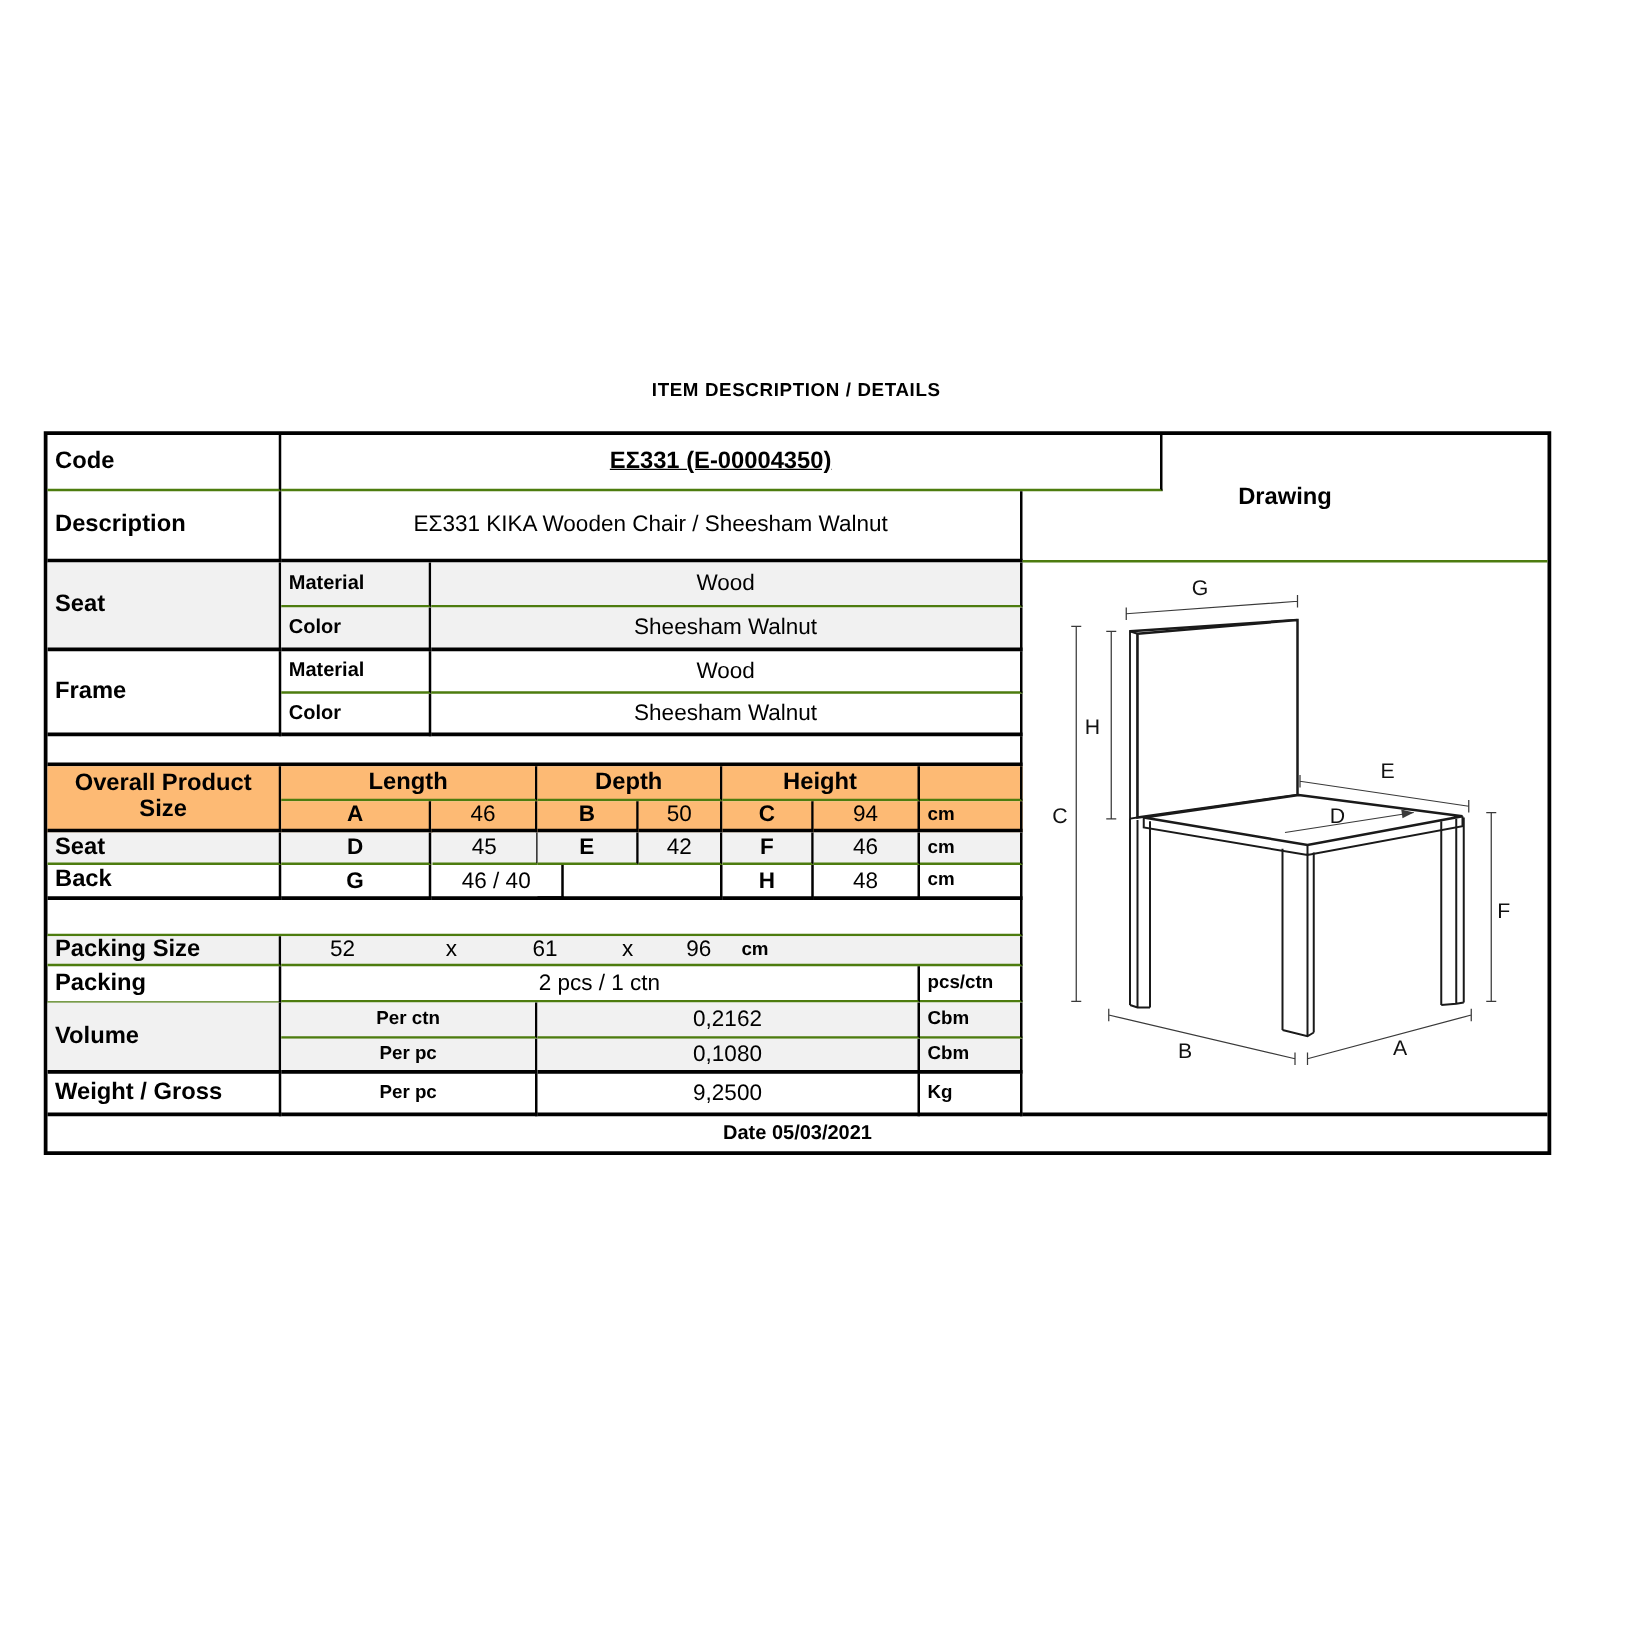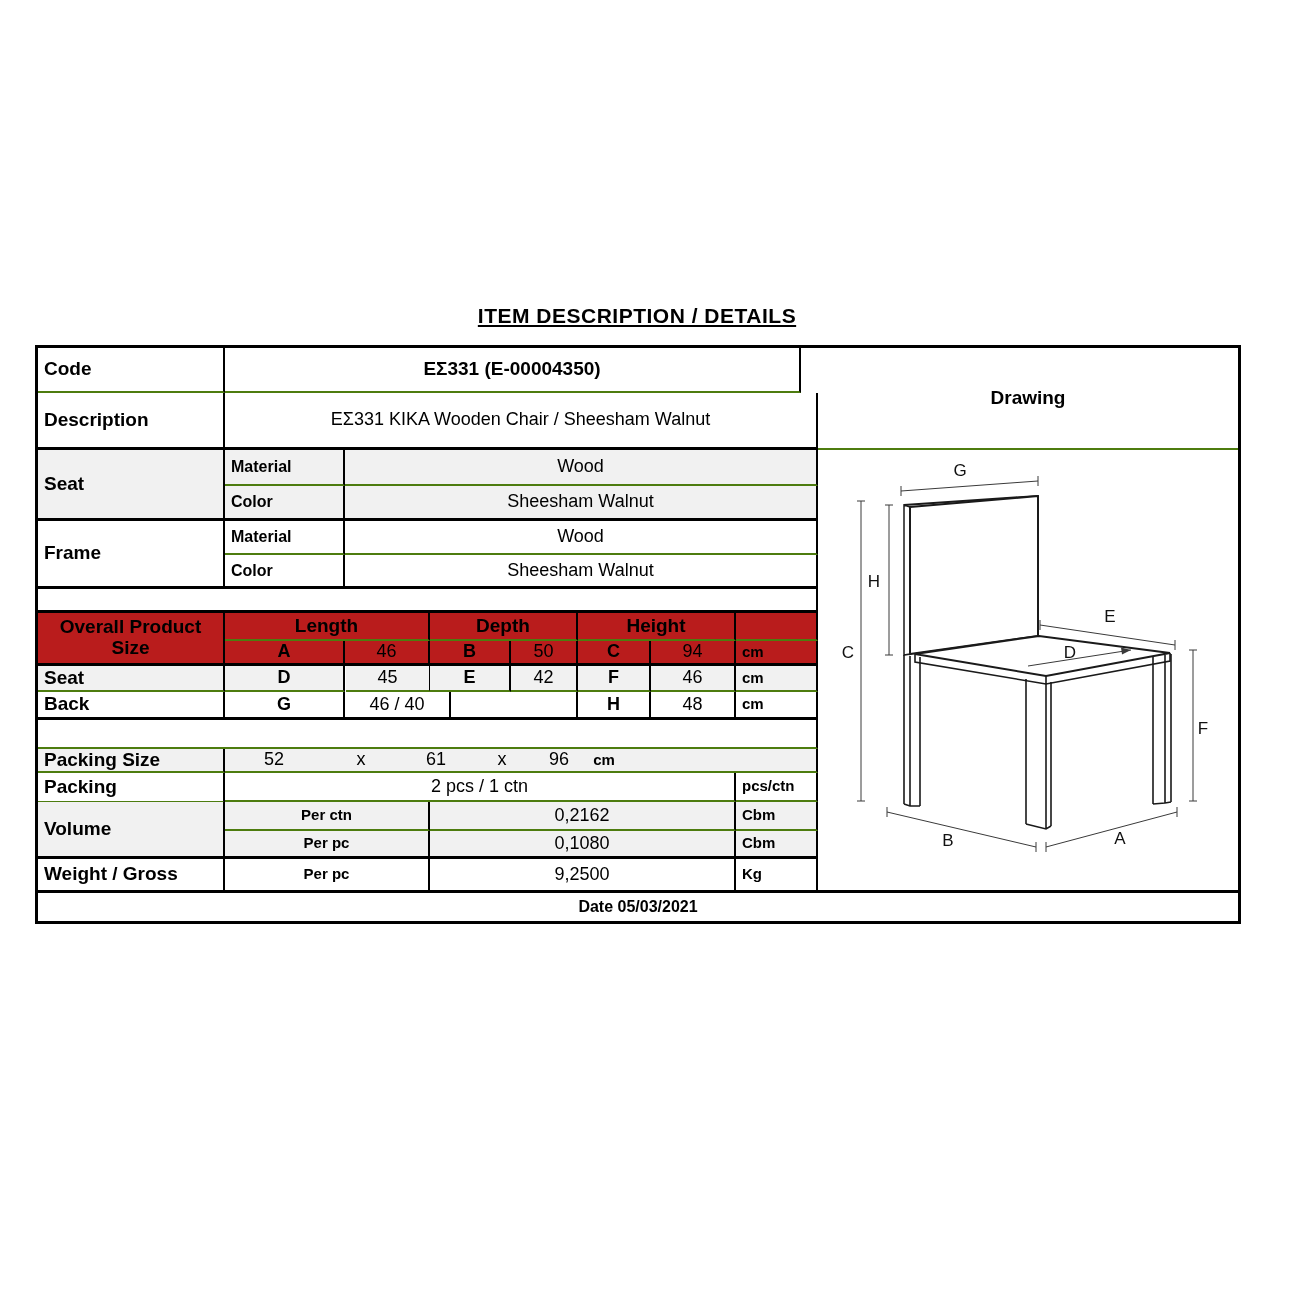--- a/index.html
+++ b/index.html
@@ -1,49 +1,49 @@
 <!DOCTYPE html>
 <html><head>
 <meta charset="utf-8">
 <style>
   html,body{margin:0;padding:0;}
   .page{position:relative;width:1300px;height:1300px;background:#ffffff;
         font-family:"Liberation Sans",sans-serif;color:#000;overflow:hidden;}
   .title{position:absolute;left:35px;top:304px;width:1204px;text-align:center;
-         font-size:21px;font-weight:bold;letter-spacing:.5px;text-decoration:underline;}
+         font-size:15px;font-weight:bold;letter-spacing:.5px;}
   .sheet{position:absolute;left:35px;top:345px;width:1206px;height:579px;
          border:3px solid #000;box-sizing:border-box;background:#fff;}
   .c{position:absolute;box-sizing:border-box;display:flex;align-items:center;
      font-size:18px;line-height:1.1;}
   .ctr{justify-content:center;text-align:center;}
   .lft{padding-left:6px;}
   .b{font-weight:bold;}
   .fs15{font-size:15px;}
   .fs16{font-size:16px;}
   .fs19{font-size:19px;}
-  .y{background:#b91c1c;}
+  .y{background:#fdba74;}
   .g{background:#F1F1F1;}
   .br{border-right:2px solid #000;}
   .bb{border-bottom:2px solid #4d7c0f;}
   .bb3{border-bottom:3px solid #000;}
   .stack{flex-direction:column;justify-content:center;}
   .ps{position:absolute;top:0;height:100%;width:40px;display:flex;
       align-items:center;justify-content:center;}
 </style>
 </head>
 <body>
 
 <div class="page">
 
   <div class="title">ITEM DESCRIPTION / DETAILS</div>
 
   <div class="sheet">
 
     <div class="c b fs19 lft br bb" style="left:0;top:0;width:187px;height:45px;">Code</div>
-    <div class="c b fs19 ctr br bb" style="left:187px;top:0;width:576px;height:45px;">ΕΣ331 (E-00004350)</div>
+    <div class="c b fs19 ctr br bb" style="left:187px;top:0;width:705px;height:45px;text-decoration:underline;">ΕΣ331 (E-00004350)</div>
 
     <div class="c b fs19 lft br bb3" style="left:0;top:45px;width:187px;height:57px;">Description</div>
     <div class="c ctr br bb3" style="left:187px;top:45px;width:593px;height:57px;">ΕΣ331 KIKA Wooden Chair / Sheesham Walnut</div>
 
     <div class="c b fs19 ctr bb" style="left:780px;top:0;width:420px;height:102px;">Drawing</div>
 
     <div class="c b fs19 lft g br bb3" style="left:0;top:102px;width:187px;height:71px;">Seat</div>
     <div class="c b fs16 lft g br bb" style="left:187px;top:102px;width:120px;height:36px;">Material</div>
     <div class="c ctr g br bb" style="left:307px;top:102px;width:473px;height:36px;">Wood</div>
     <div class="c b fs16 lft g br bb3" style="left:187px;top:138px;width:120px;height:35px;">Color</div>

